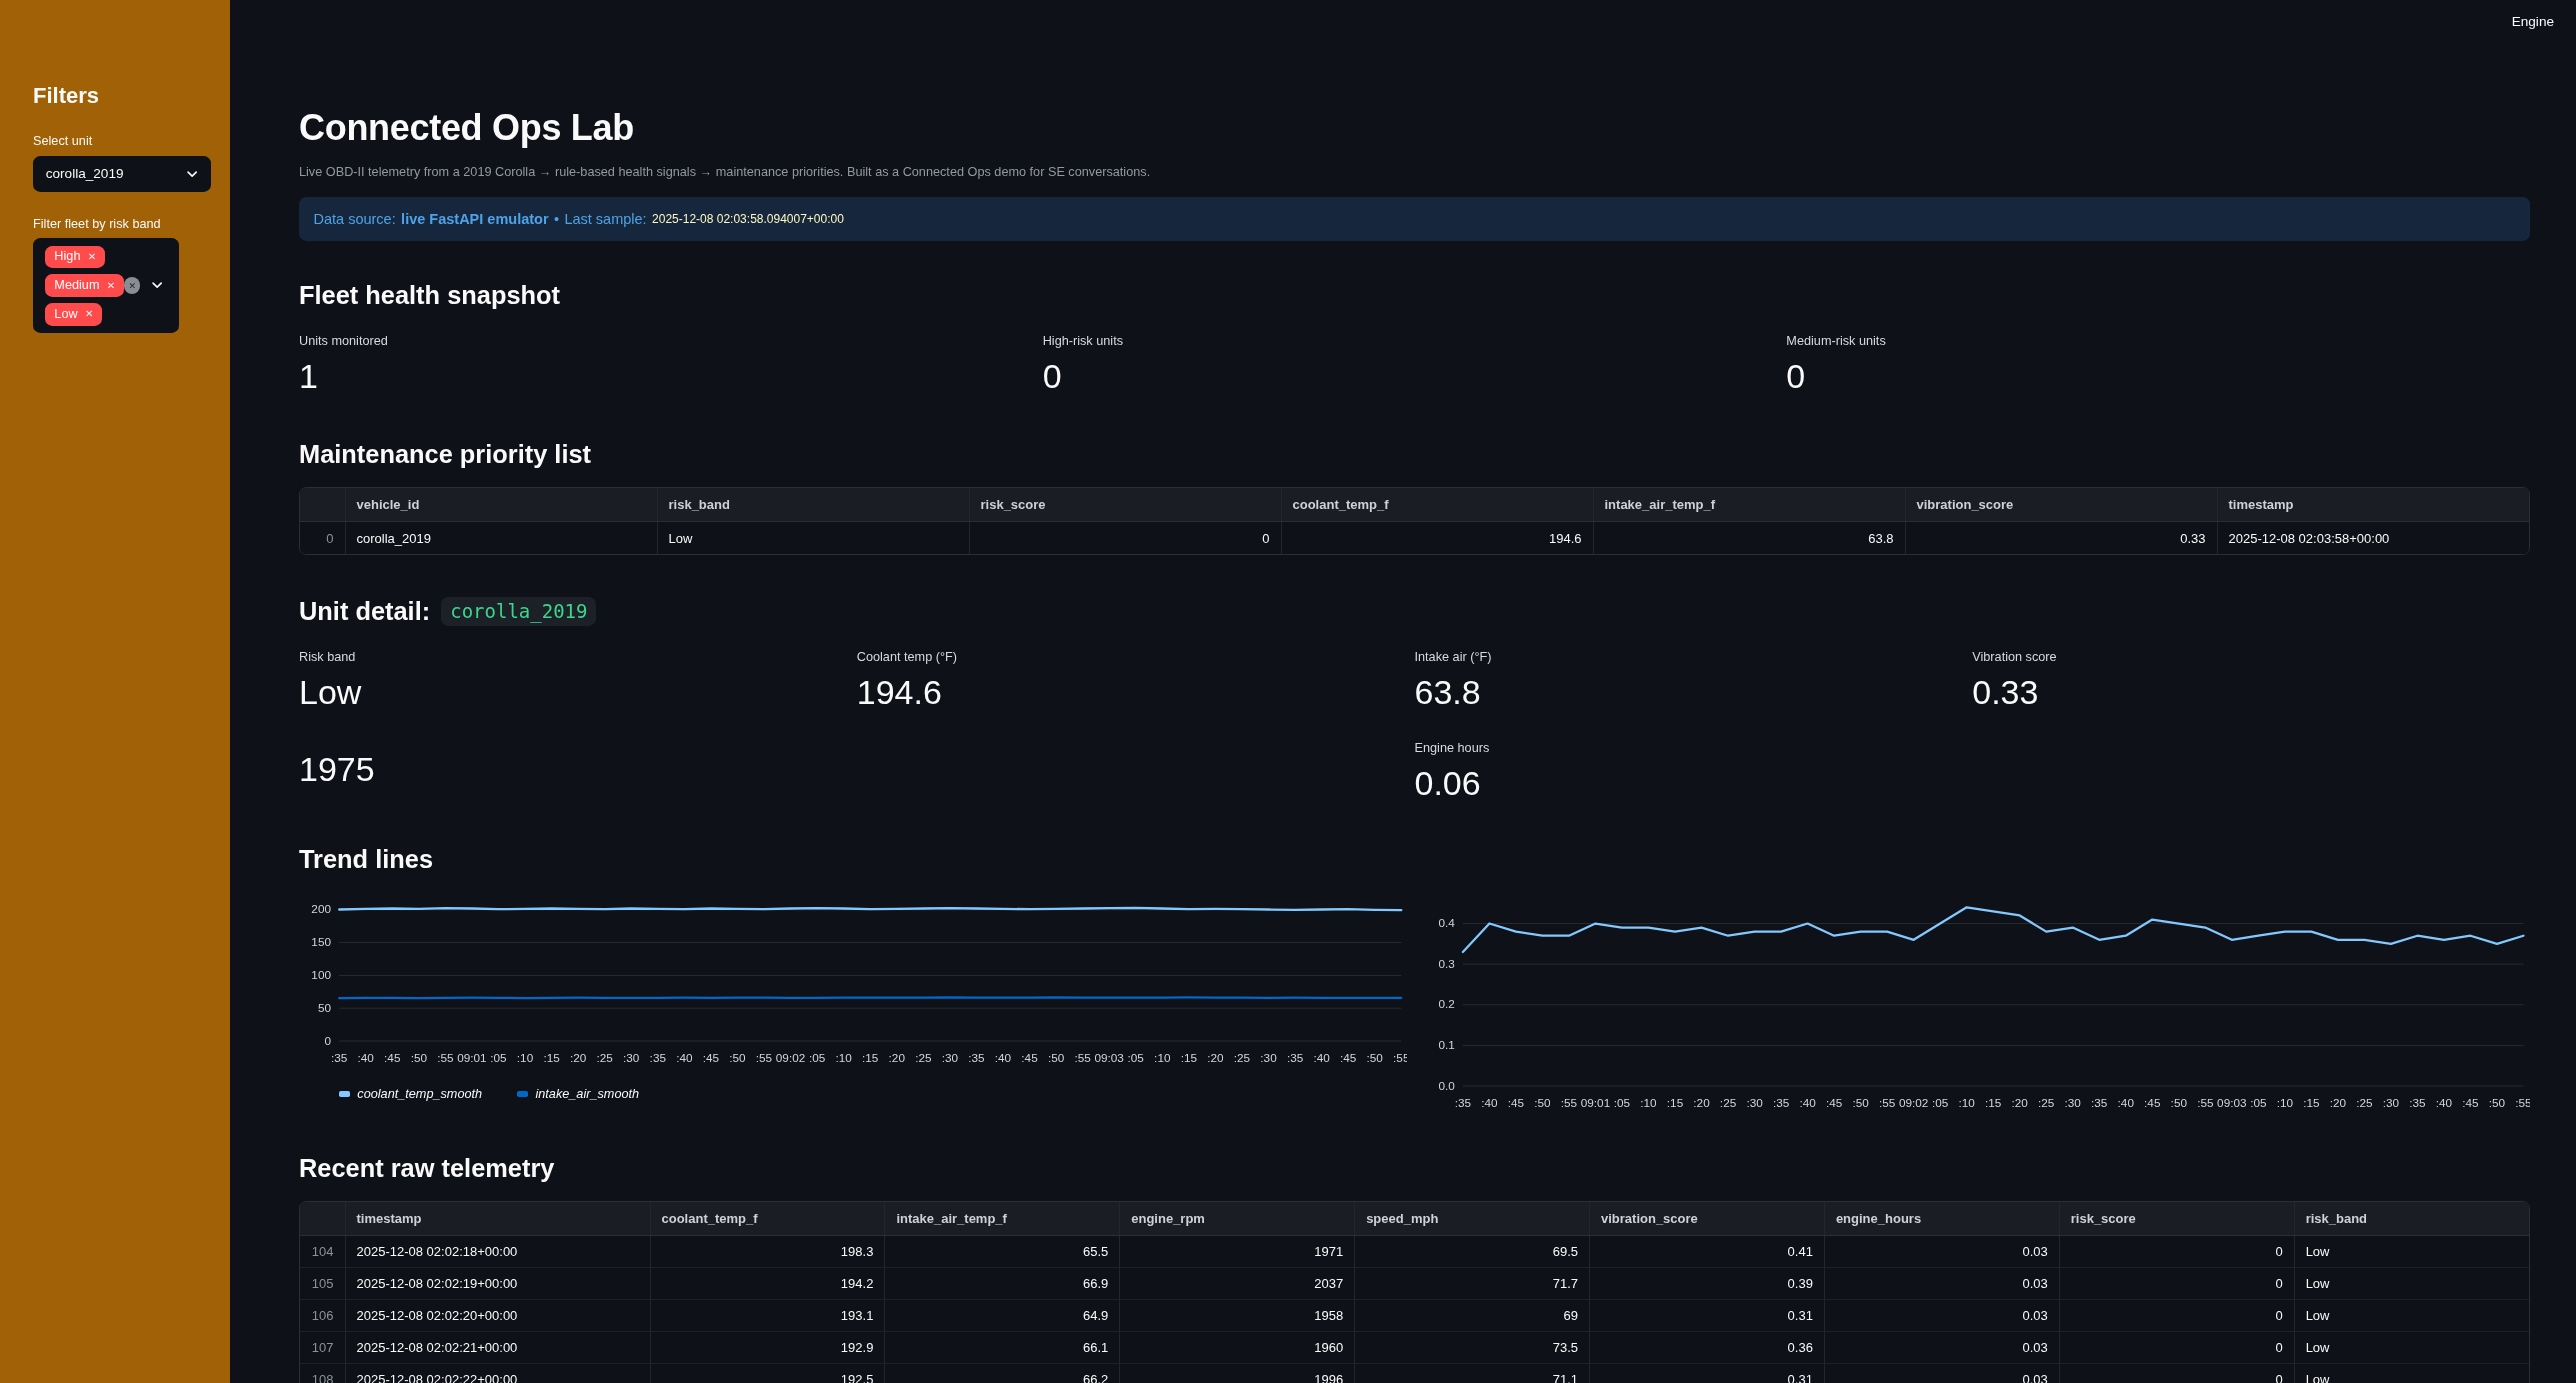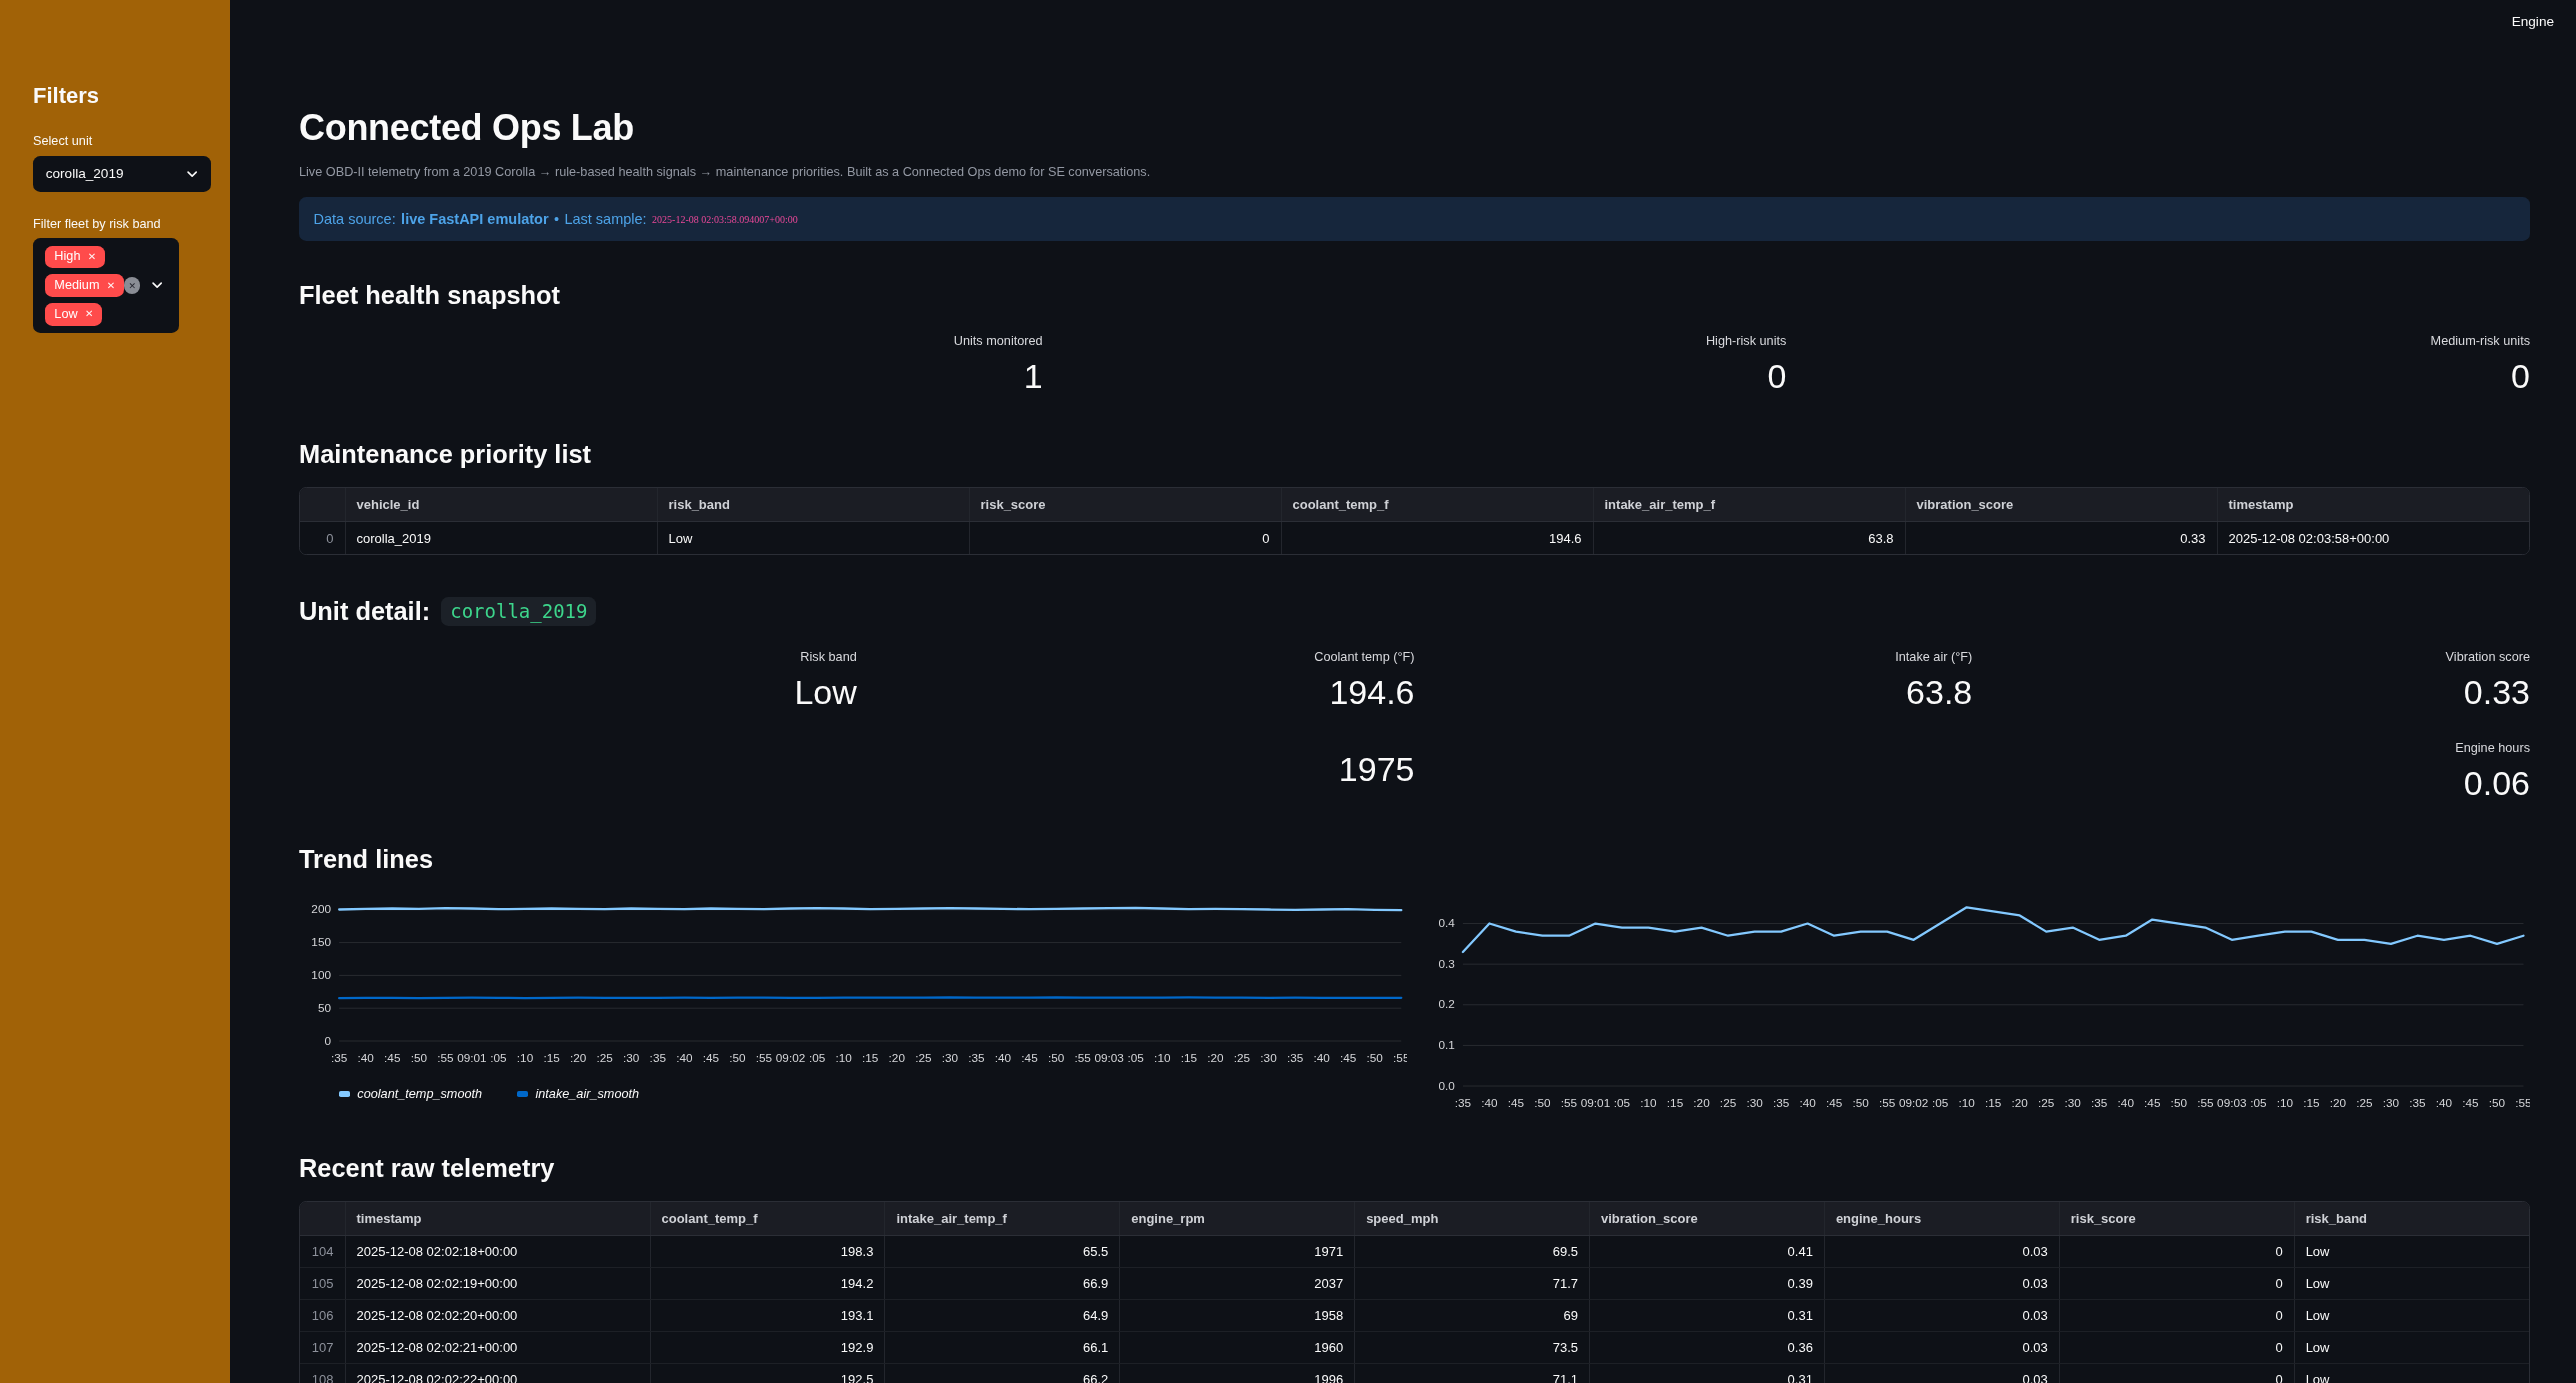--- a/index.html
+++ b/index.html
@@ -48,33 +48,33 @@
   main { position:absolute; left:230px; top:0; right:0; padding:0 46px 0 69px; }
   h1.page-title { margin-top:107px; font-size:36px; font-weight:700; letter-spacing:-0.3px; }
   .caption { margin-top:16.3px; font-size:12.7px; color:#9398a3; }
   .info-banner {
     margin-top:18px; background:#16263c; border-radius:7.3px; height:44px;
     display:flex; align-items:center; padding:0 14.5px; font-size:14.5px; color:#4da3e8;
     gap:5.4px;
   }
   .info-banner b { font-weight:700; }
   .info-banner code {
-    font-family:Liberation Serif, serif; font-size:10px; color:#ec4899;
+    font-family:Liberation Sans, sans-serif; font-size:12px; color:#fef9c3;
   }
   h2.section { font-size:25.4px; font-weight:700; }
   .mt-fleet { margin-top:40px; }
   .mt-priority { margin-top:44px; }
   .mt-unit { margin-top:42px; display:flex; align-items:center; gap:11px; }
   .mt-trend { margin-top:42px; }
   .mt-telemetry { margin-top:36px; }
   .chip {
     font-family:"DejaVu Sans Mono","Liberation Mono",monospace; font-size:19px; font-weight:400;
     color:#3dd68c; background:#1c2128; border-radius:7.3px; padding:3.6px 9px;
   }
-  .metric-grid { display:grid; margin-top:23.6px;text-align:right; }
+  .metric-grid { display:grid; margin-top:23.6px; }
   .cols3 { grid-template-columns:repeat(3,1fr); }
   .cols4 { grid-template-columns:repeat(4,1fr); }
   .cols2 { grid-template-columns:repeat(2,1fr); margin-top:29px; }
   .metric-label { font-size:12.7px; color:#d9dade; }
   .metric-value { font-size:34px; font-weight:400; margin-top:9px; color:#fafafa; }
   
   .df { margin-top:18px; border:0.9px solid #2b2e36; border-radius:7.3px; overflow:hidden; }
   .df table { width:100%; border-collapse:collapse; font-size:13px; table-layout:fixed; }
   .df th {
     background:#1b1d24; text-align:left; font-weight:700; color:#cfd1d6;

